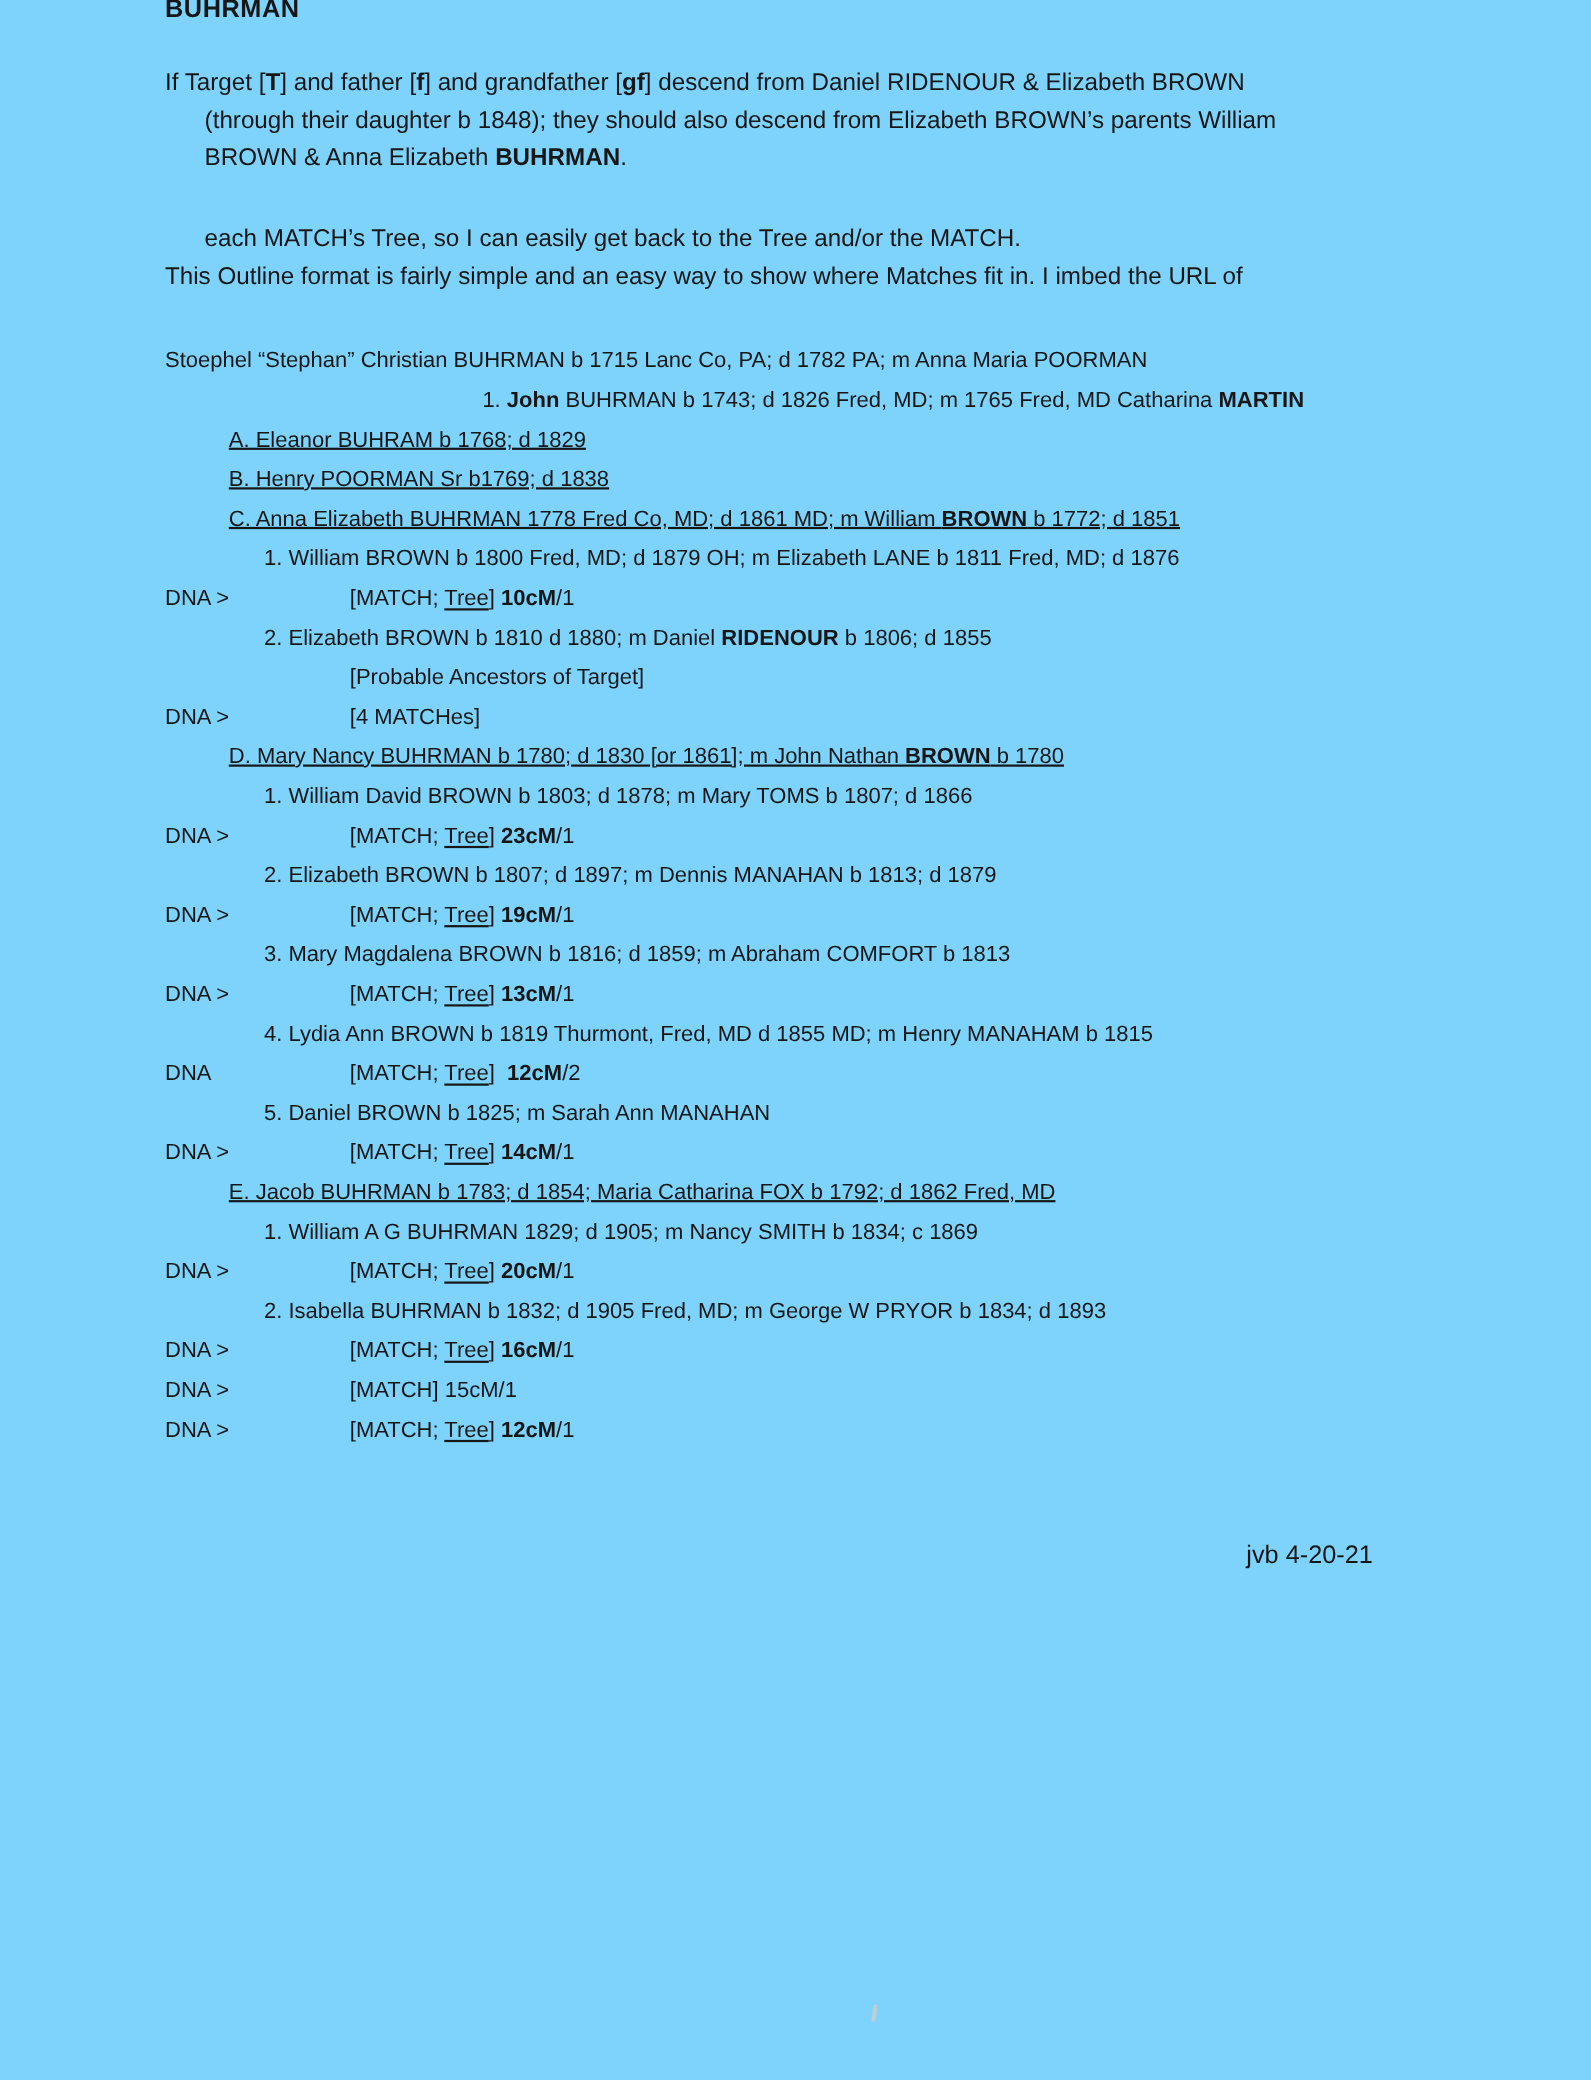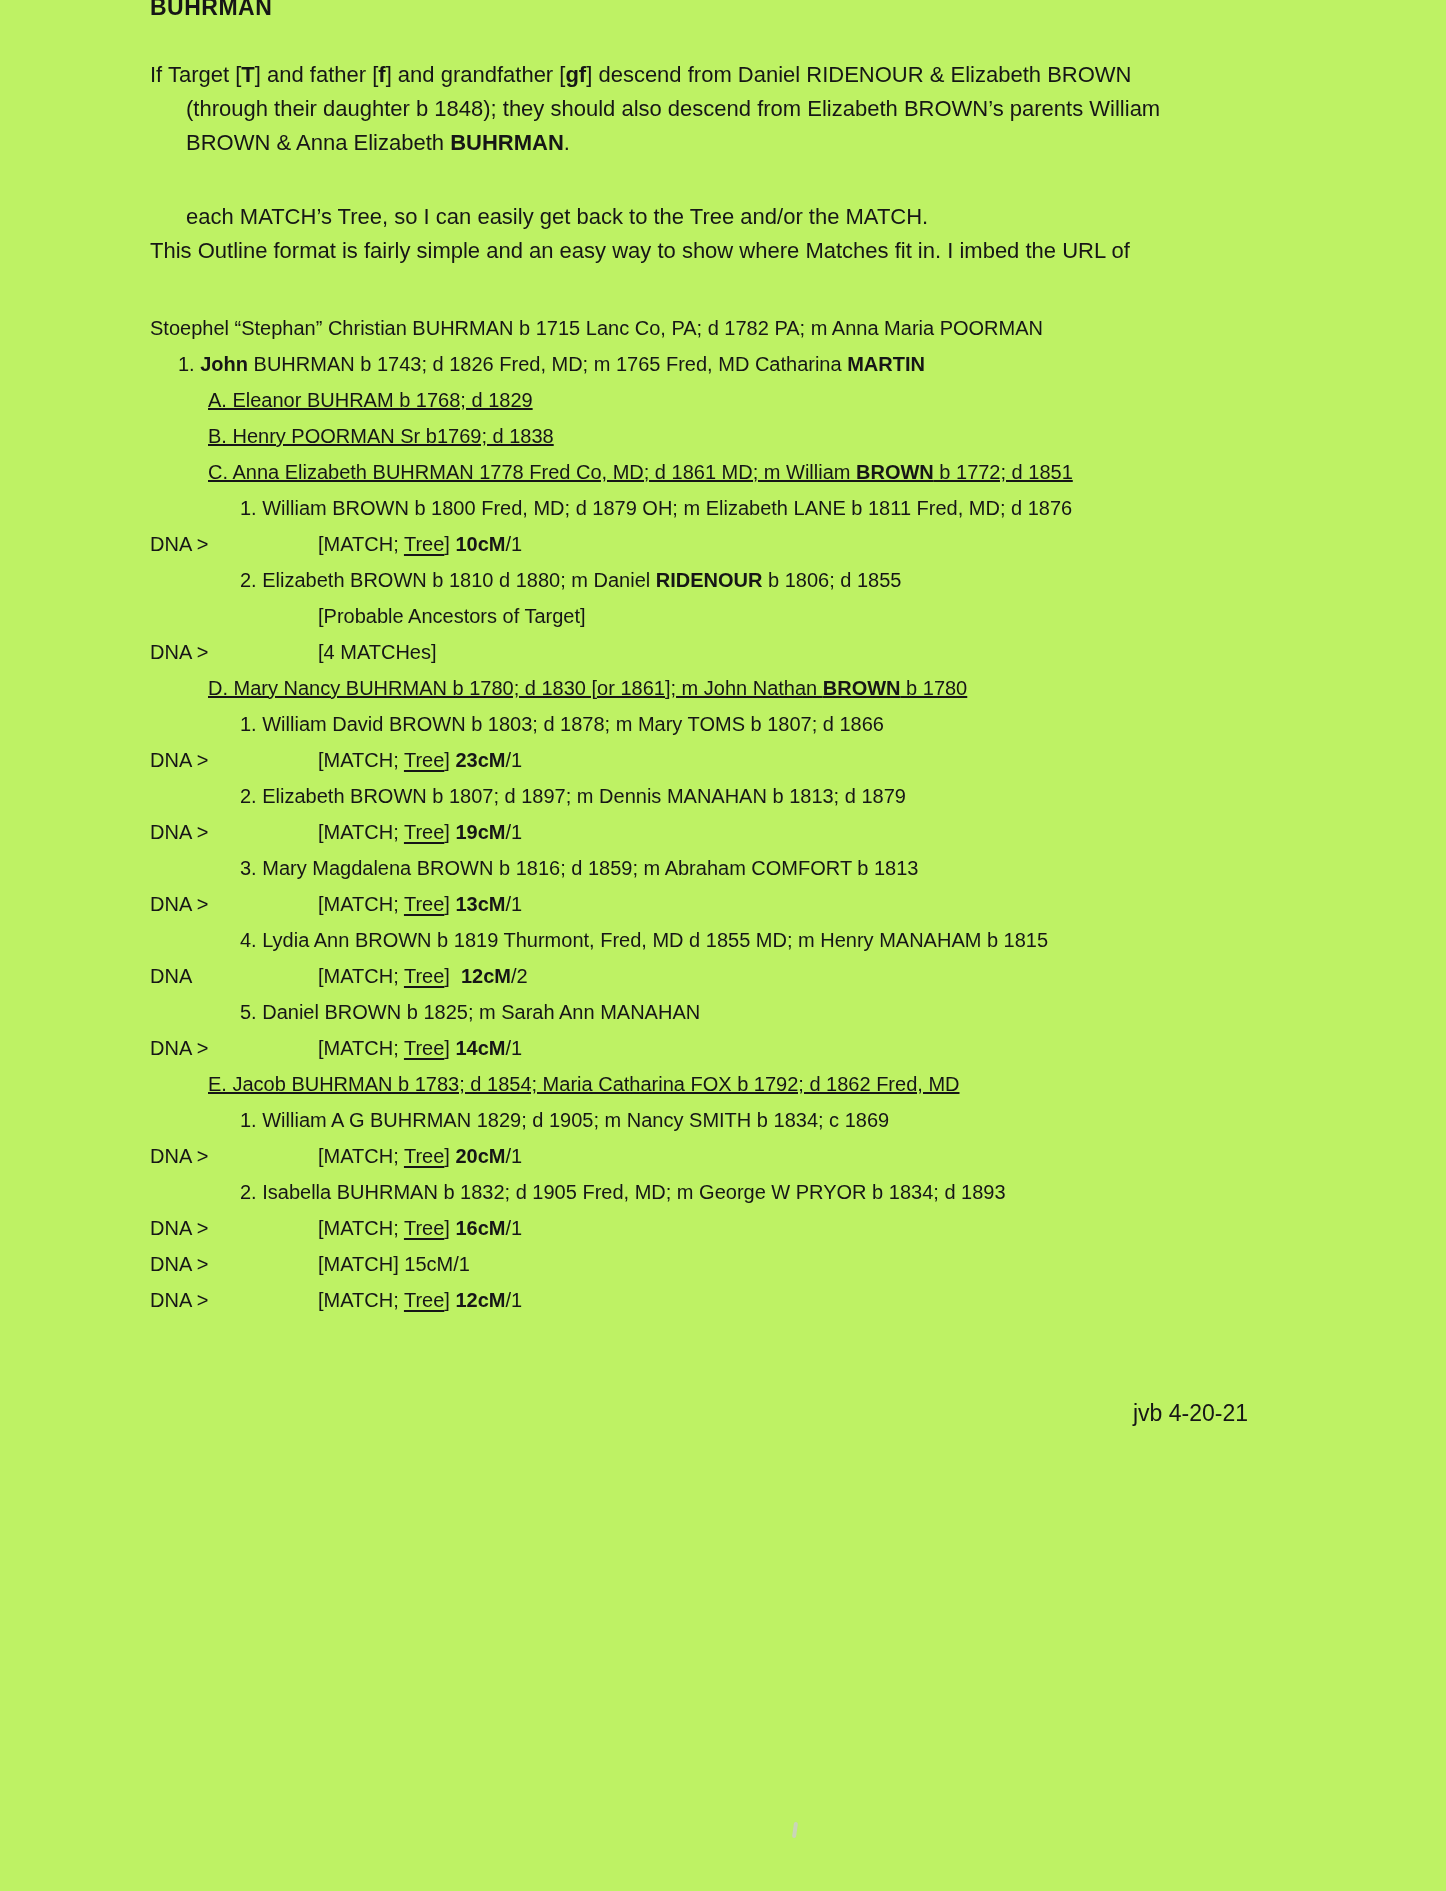--- a/index.html
+++ b/index.html
@@ -1,20 +1,20 @@
 <!DOCTYPE html>
 <html><head>
 <meta charset="utf-8">
 <style>
   html,body{margin:0;padding:0;background:#ffffff;}
   .page{
     position:relative;
     width:1446px;
     height:1891px;
-    background:#bef264;
+    background:#7dd3fc;
     overflow:hidden;
     font-family:"Liberation Sans","DejaVu Sans",sans-serif;
     color:#161616;
   }
   .content{padding-left:150px;}
   .doc-title{
     margin:-6px 0 38px 0;
     font-size:23px;
     line-height:26px;
     font-weight:bold;
@@ -22,21 +22,21 @@
   }
   .para .line{font-size:22px;line-height:34px;white-space:pre;}
   .outline .line{font-size:20px;line-height:36px;white-space:pre;}
   .para{margin:0;}
   .para + .para{margin-top:40px;}
   .outline{margin-top:42px;}
   
   .ind-first{padding-left:0;}
   .ind-cont{padding-left:36px;}
   .ind-0{padding-left:0;}
-  .ind-1{padding-left:28px;}
+  .ind-1{padding-left:28px;text-align:center;}
   .ind-2{padding-left:58px;text-decoration:underline;}
   .ind-3{padding-left:90px;}
   .ind-bracket{padding-left:168px;}
   .dna-label{display:inline-block;width:168px;}
   .b{font-weight:bold;}
   .tree-link{text-decoration:underline;text-underline-offset:3px;color:#161616;cursor:pointer;}
   .footer-note{
     margin-top:78px;
     margin-left:983px;
     font-size:23px;

